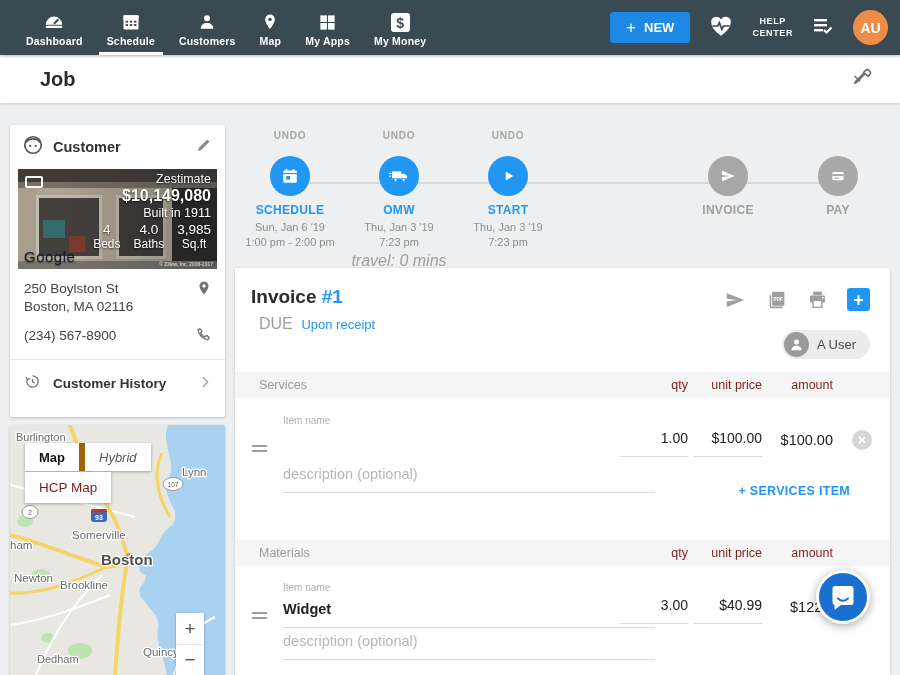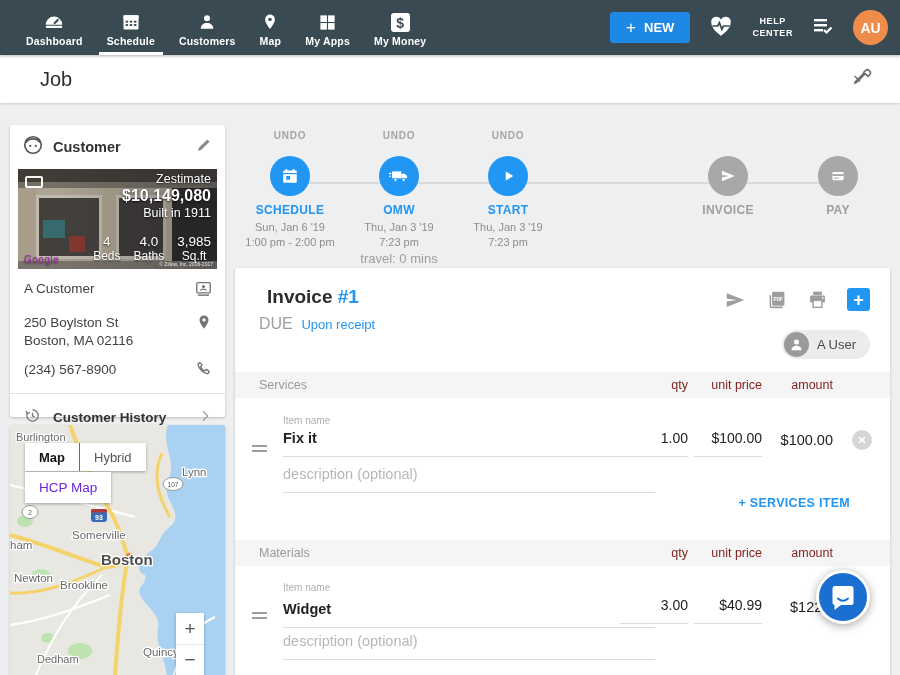--- a/index.html
+++ b/index.html
@@ -20,21 +20,21 @@
              height:31px; padding:0 16px; border-radius:3px; font-family:inherit; font-size:13px; font-weight:bold; cursor:pointer;}
   .new-btn .plus-glyph { font-size:17px; font-weight:normal; line-height:1; }
   .help-center { color:#fff; font-size:9px; font-weight:bold; letter-spacing:.6px; text-align:center; line-height:1.25; cursor:pointer;}
   .avatar { width:35px; height:35px; border-radius:50%; background:#EE8C4A; color:#fff; font-size:14px; font-weight:bold;
             display:flex; align-items:center; justify-content:center; cursor:pointer;}
 
   
   .titlebar { position:absolute; top:55px; left:0; width:900px; height:48px; background:#fff;
               display:flex; align-items:center; justify-content:space-between; padding:0 28px 0 40px;
               box-shadow:0 1px 2px rgba(0,0,0,.15); z-index:20;}
-  .titlebar h1 { font-size:20px; font-weight:normal; color:#2b2b2b; }
+  .titlebar h1 { font-size:20px; font-weight:bold; color:#2b2b2b; }
 
   
   .content { position:absolute; top:103px; left:0; width:900px; height:572px; overflow:hidden; }
   .card { position:absolute; background:#fff; border-radius:2px; box-shadow:0 1px 3px rgba(0,0,0,.22); }
 
   
   .customer-card { left:10px; top:22px; width:215px; height:292px; }
   .cc-head { height:44px; display:flex; align-items:center; padding:0 12px; }
   .cc-head .cc-title { font-size:14.5px; font-weight:bold; color:#333; margin-left:9px; flex:1; }
   .streetview { position:relative; width:199px; height:100px; margin:0 8px; overflow:hidden; background:#cdc3ae; }
@@ -46,63 +46,63 @@
   .sv-win1 { position:absolute; top:26px; left:18px; width:66px; bottom:10px; background:#4e4a44; border:3px solid #e6e0d0;}
   .sv-win2 { position:absolute; top:26px; left:98px; width:50px; bottom:10px; background:#45413c; border:3px solid #e6e0d0;}
   .sv-teal { position:absolute; top:22px; left:4px; width:22px; height:18px; background:#3f7d80; }
   .sv-red  { position:absolute; bottom:4px; left:30px; width:16px; height:16px; background:#9c3f33; }
   .sv-walk { position:absolute; bottom:0; left:0; right:0; height:8px; background:#8f897e; }
   .sv-shade{ position:absolute; inset:0; background:linear-gradient(to right, rgba(20,20,25,.18) 20%, rgba(30,30,38,.45)); }
   .sv-toggle { position:absolute; top:7px; left:7px; width:18px; height:12px; border:2px solid #fff; border-radius:2px; opacity:.95; cursor:pointer;}
   .sv-zest { position:absolute; top:3px; right:6px; text-align:right; color:#fff; text-shadow:0 1px 2px rgba(0,0,0,.7); }
   .sv-zest .z1 { font-size:12.5px; }
   .sv-zest .z2 { font-size:16px; font-weight:bold; margin:1px 0; }
-  .sv-zest .z3 { font-size:12.5px; margin-bottom:14px;}
+  .sv-zest .z3 { font-size:12.5px; margin-bottom:2px;}
   .sv-stats { display:flex; justify-content:flex-end; gap:13px; }
   .sv-stat { text-align:center; }
   .sv-stat .v { font-size:13.5px; }
   .sv-stat .l { font-size:12px; }
-  .sv-google { position:absolute; bottom:4px; left:6px; color:#a21caf; font-size:10px; letter-spacing:.5px; opacity:.95;
+  .sv-google { position:absolute; bottom:4px; left:6px; color:#0f172a; font-size:15px; letter-spacing:.5px; opacity:.95;
                text-shadow:0 1px 2px rgba(0,0,0,.6); }
   .sv-copy { position:absolute; bottom:2px; right:4px; color:#fff; font-size:5px; opacity:.85; }
   .cc-rows { padding:10px 12px 0 14px; }
   .cc-row { display:flex; align-items:flex-start; justify-content:space-between; margin-bottom:11px; }
   .cc-row .txt { font-size:13.5px; color:#424242; line-height:1.3; padding-top:1px;}
   .cc-history { border-top:1px solid #e4e4e4; height:36px; display:flex; align-items:center; padding:12px 12px 0 14px; cursor:pointer;}
   .cc-history .txt { font-size:13.5px; font-weight:bold; color:#333; margin-left:12px; flex:1; }
 
   
   .map-card { left:10px; top:322px; width:215px; height:265px; overflow:hidden; }
   .map-btn-row { position:absolute; left:15px; top:18px; display:flex; background:#fff; box-shadow:0 1px 3px rgba(0,0,0,.3); z-index:5;}
   .map-btn { height:28px; display:flex; align-items:center; padding:0 14px; font-size:13px; color:#565656; cursor:pointer; background:#fff;}
   .map-btn.sel { font-weight:bold; color:#111; }
-  .map-btn + .map-btn { border-left:1px solid #a16207; }
+  .map-btn + .map-btn { border-left:6px solid #a16207;font-style:italic; }
   .map-btn-hcp { position:absolute; left:15px; top:47px; height:31px; display:flex; align-items:center; padding:0 14px;
-                 background:#fff; font-size:13.5px; color:#6d28d9; box-shadow:0 1px 3px rgba(0,0,0,.3); z-index:5; cursor:pointer;}
+                 background:#fff; font-size:13.5px; color:#7f1d1d; box-shadow:0 1px 3px rgba(0,0,0,.3); z-index:5; cursor:pointer;}
   .zoomctl { position:absolute; left:166px; top:188px; width:28px; background:#fff; box-shadow:0 1px 3px rgba(0,0,0,.3); z-index:5;}
   .zoomctl .zb { height:31px; display:flex; align-items:center; justify-content:center; font-size:19px; color:#555; cursor:pointer;}
   .zoomctl .zb + .zb { border-top:1px solid #e8e8e8; }
 
   
   .workflow { position:absolute; left:235px; top:27px; width:655px; height:135px; }
   .wf-line { position:absolute; left:55px; top:52px; width:548px; height:2px; background:#d9d9d9; }
   .wf-step { position:absolute; top:0; width:130px; transform:translateX(-50%); text-align:center; }
   .wf-undo { font-size:10px; font-weight:bold; letter-spacing:.8px; color:#a5a5a5; height:18px; cursor:pointer;}
   .wf-noundo { height:18px; }
   .wf-circ { width:40px; height:40px; border-radius:50%; margin:8px auto 7px; display:flex; align-items:center; justify-content:center; cursor:pointer;}
   .wf-circ.on { background:#2196F3; }
   .wf-circ.off { background:#a8a8a8; }
   .wf-label { font-size:12px; font-weight:bold; letter-spacing:.3px; }
   .wf-label.on { color:#2196F3; } .wf-label.off { color:#9e9e9e; }
   .wf-sub { font-size:11px; color:#8d8d8d; line-height:1.35; margin-top:3px;}
-  .wf-travel { font-size:13px; color:#9e9e9e; }
+  .wf-travel { font-size:16px; color:#9e9e9e; font-style:italic; }
 
   
   .invoice-card { left:235px; top:165px; width:655px; height:560px; }
-  .inv-title { position:absolute; left:32px; top:18px; font-size:19px; font-weight:bold; color:#2b2b2b; }
+  .inv-title { position:absolute; left:16px; top:18px; font-size:19px; font-weight:bold; color:#2b2b2b; }
   .inv-title .num { color:#2196F3; cursor:pointer;}
   .inv-due { position:absolute; left:24px; top:47px; font-size:13px; }
   .inv-due .due-l { color:#9e9e9e; font-size:16px; margin-right:5px;}
   .inv-due .due-v { color:#2196F3; cursor:pointer; }
   .inv-icons { position:absolute; right:20px; top:20px; display:flex; align-items:center; gap:19px; }
   .inv-ic { width:22px; height:22px; display:flex; align-items:center; justify-content:center; cursor:pointer; }
   .inv-plus { width:23px; height:23px; background:#2196F3; border-radius:3px; color:#fff; font-size:18px; font-weight:bold;
               display:flex; align-items:center; justify-content:center; cursor:pointer; line-height:1;}
   .chip { position:absolute; right:20px; top:62px; height:29px; background:#ececec; border-radius:15px;
           display:flex; align-items:center; padding:2px; cursor:pointer;}
@@ -286,31 +286,20 @@
             <div class="sv-stat">
                 <div class="v">3,985</div>
                 <div class="l">Sq.ft</div>
               </div>
           </div>
         </div>
         <div class="sv-google">Google</div>
         <div class="sv-copy">© Zillow, Inc. 2006-2017</div>
       </div>
       <div class="cc-rows">
-        <div class="cc-row">
-          <span class="txt">A Customer</span>
-          <span>
-            <svg width="19" height="19" viewBox="0 0 24 24">
-                <rect x="3.5" y="4.5" width="17" height="13" rx="1.5" fill="none" stroke="#757575" stroke-width="1.7"></rect>
-                <circle cx="12" cy="9.5" r="2" fill="#757575"></circle>
-                <path d="M8 14.5c1-2.2 7-2.2 8 0" fill="none" stroke="#757575" stroke-width="1.5"></path>
-                <rect x="5" y="19.5" width="14" height="1.8" fill="#757575"></rect>
-              </svg>
-          </span>
-        </div>
         <div class="cc-row">
           <span class="txt">
             <span>250 Boylston St</span><br>
             <span>Boston, MA 02116</span>
           </span>
           <span>
             <svg width="18" height="19" viewBox="0 0 24 24">
                 <path d="M12 2.5a6 6 0 0 1 6 6C18 13 12 20 12 20S6 13 6 8.5a6 6 0 0 1 6-6z" fill="#757575"></path>
                 <circle cx="12" cy="8.5" r="2.2" fill="#fff"></circle>
               </svg>
@@ -526,27 +515,26 @@
       </div>
       <span class="colhead" style="top:110px; right:202px">qty</span>
       <span class="colhead" style="top:110px; right:128px">unit price</span>
       <span class="colhead" style="top:110px; right:57px">amount</span>
 
       <span class="item-label" style="top:147px">Item name</span>
       <span class="drag" style="top:177px">
           <i></i>
           <i></i>
         </span>
-      <div class="fld name" style="top:162px">Fix it</div>
       <div class="fld qty" style="top:162px">1.00</div>
       <div class="fld unit" style="top:162px">$100.00</div>
       <span class="amt" style="top:164px; right:57px">$100.00</span>
       <span class="xbtn" style="top:162px">✕</span>
       <div class="fld desc" style="top:198px">description (optional)</div>
-      <span class="add-link" style="top:228px; right:40px">+ SERVICES ITEM</span>
+      <span class="add-link" style="top:216px; right:40px">+ SERVICES ITEM</span>
 
       <div class="sec-head" style="top:272px">
         <span class="sname">Materials</span>
       </div>
       <span class="colhead" style="top:278px; right:202px">qty</span>
       <span class="colhead" style="top:278px; right:128px">unit price</span>
       <span class="colhead" style="top:278px; right:57px">amount</span>
 
       <span class="item-label" style="top:314px">Item name</span>
       <span class="drag" style="top:344px">

